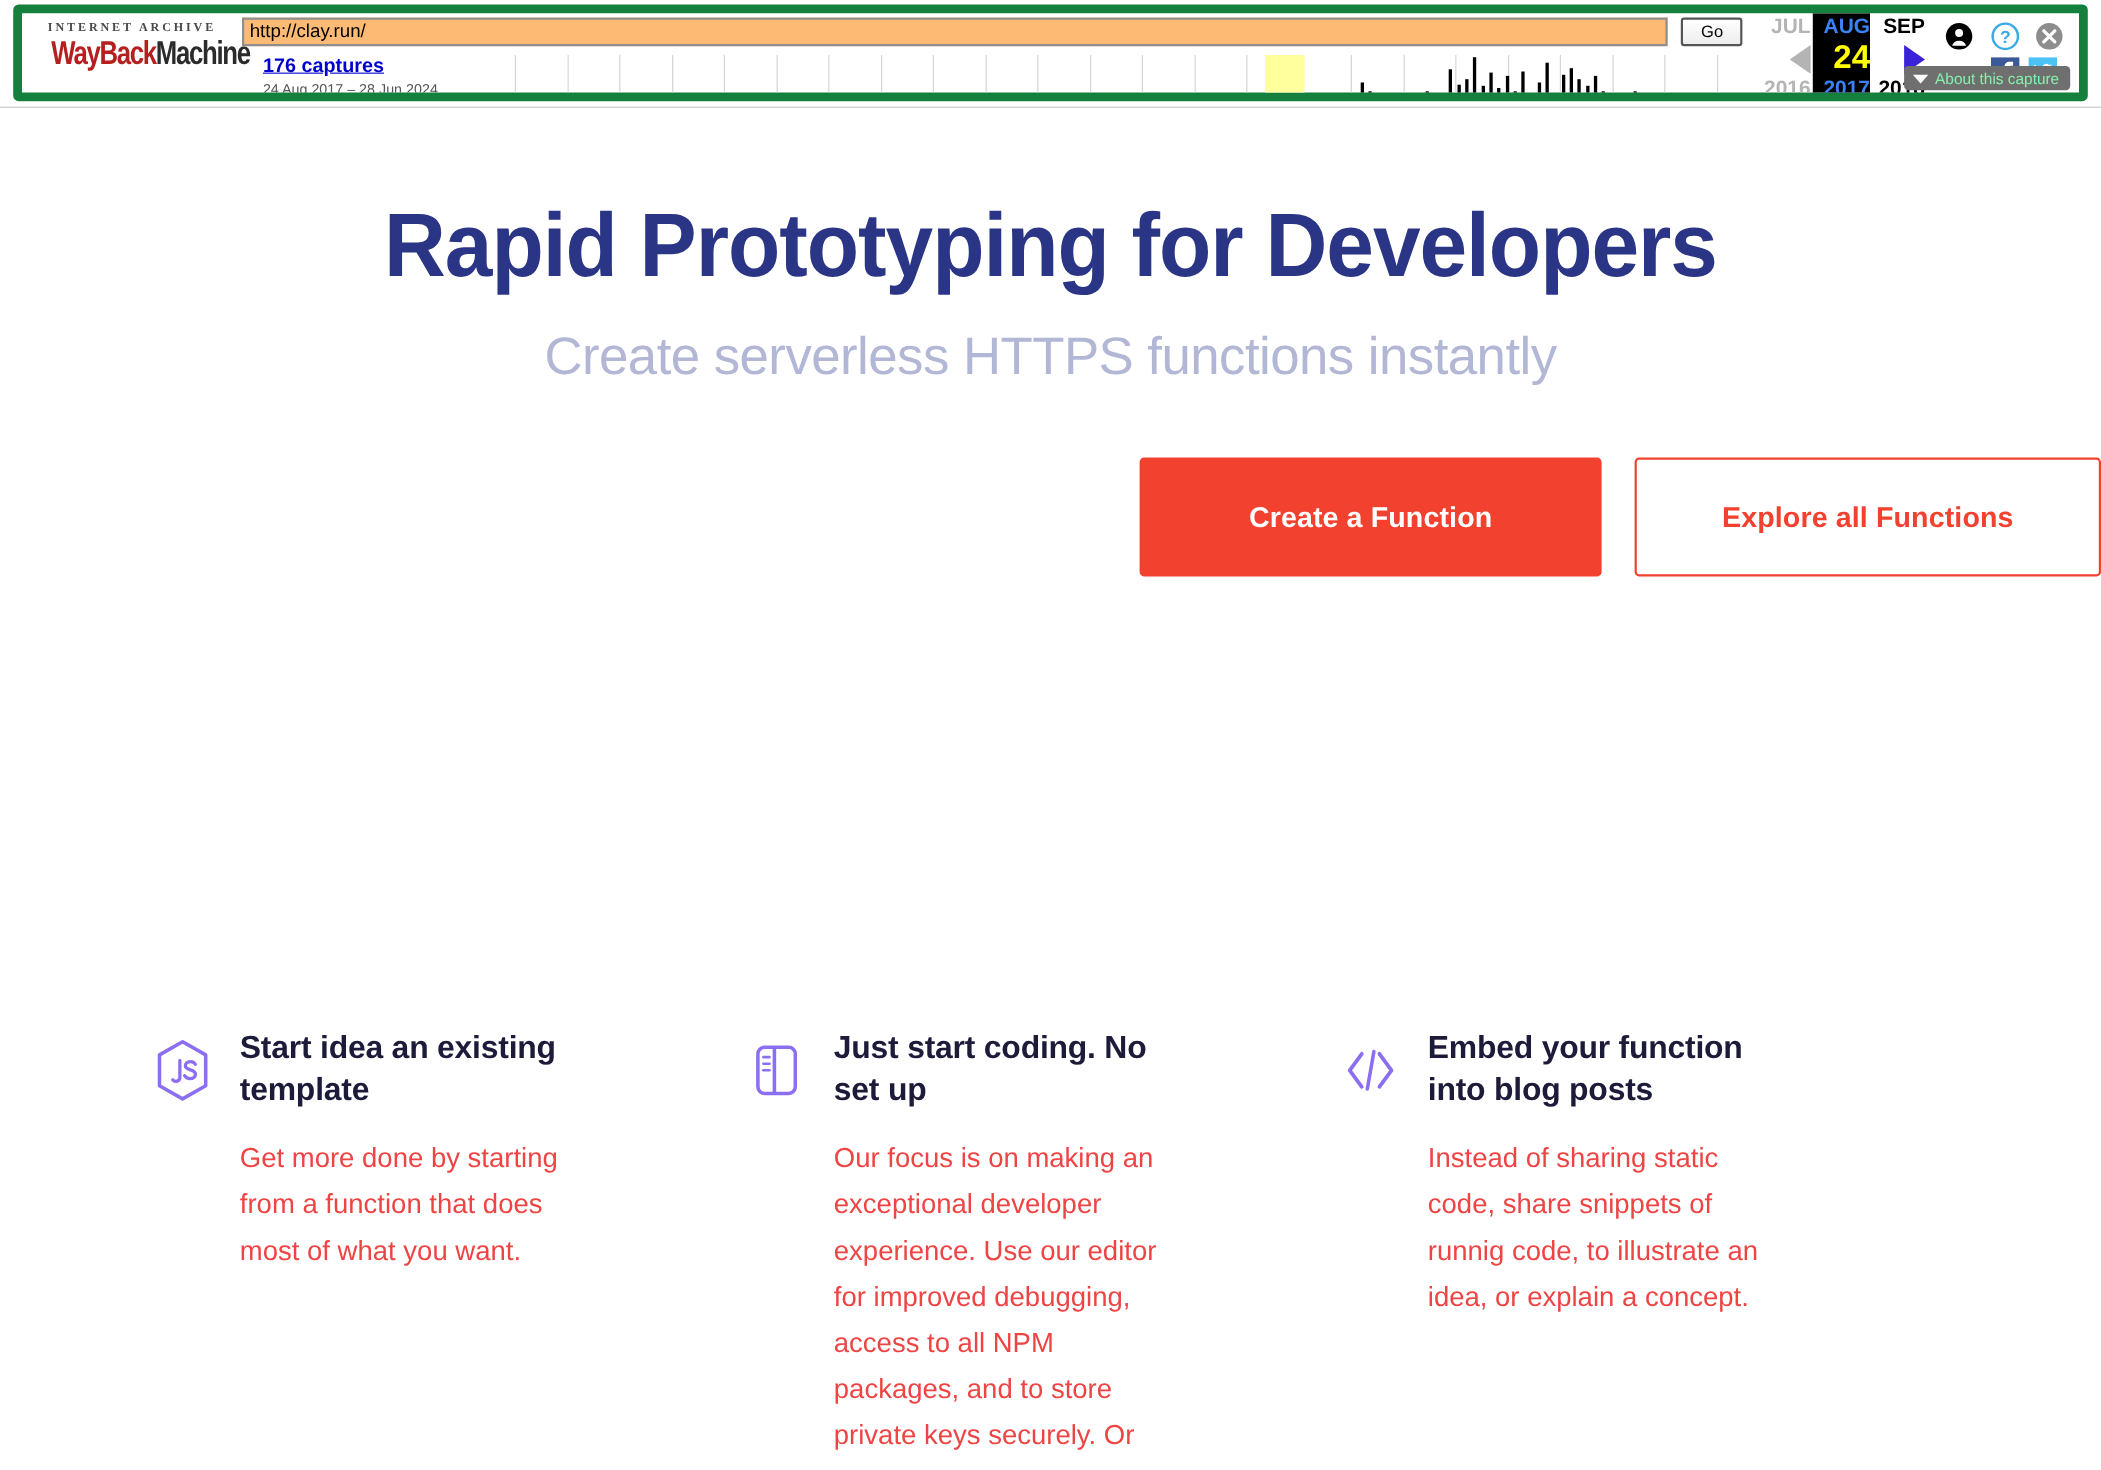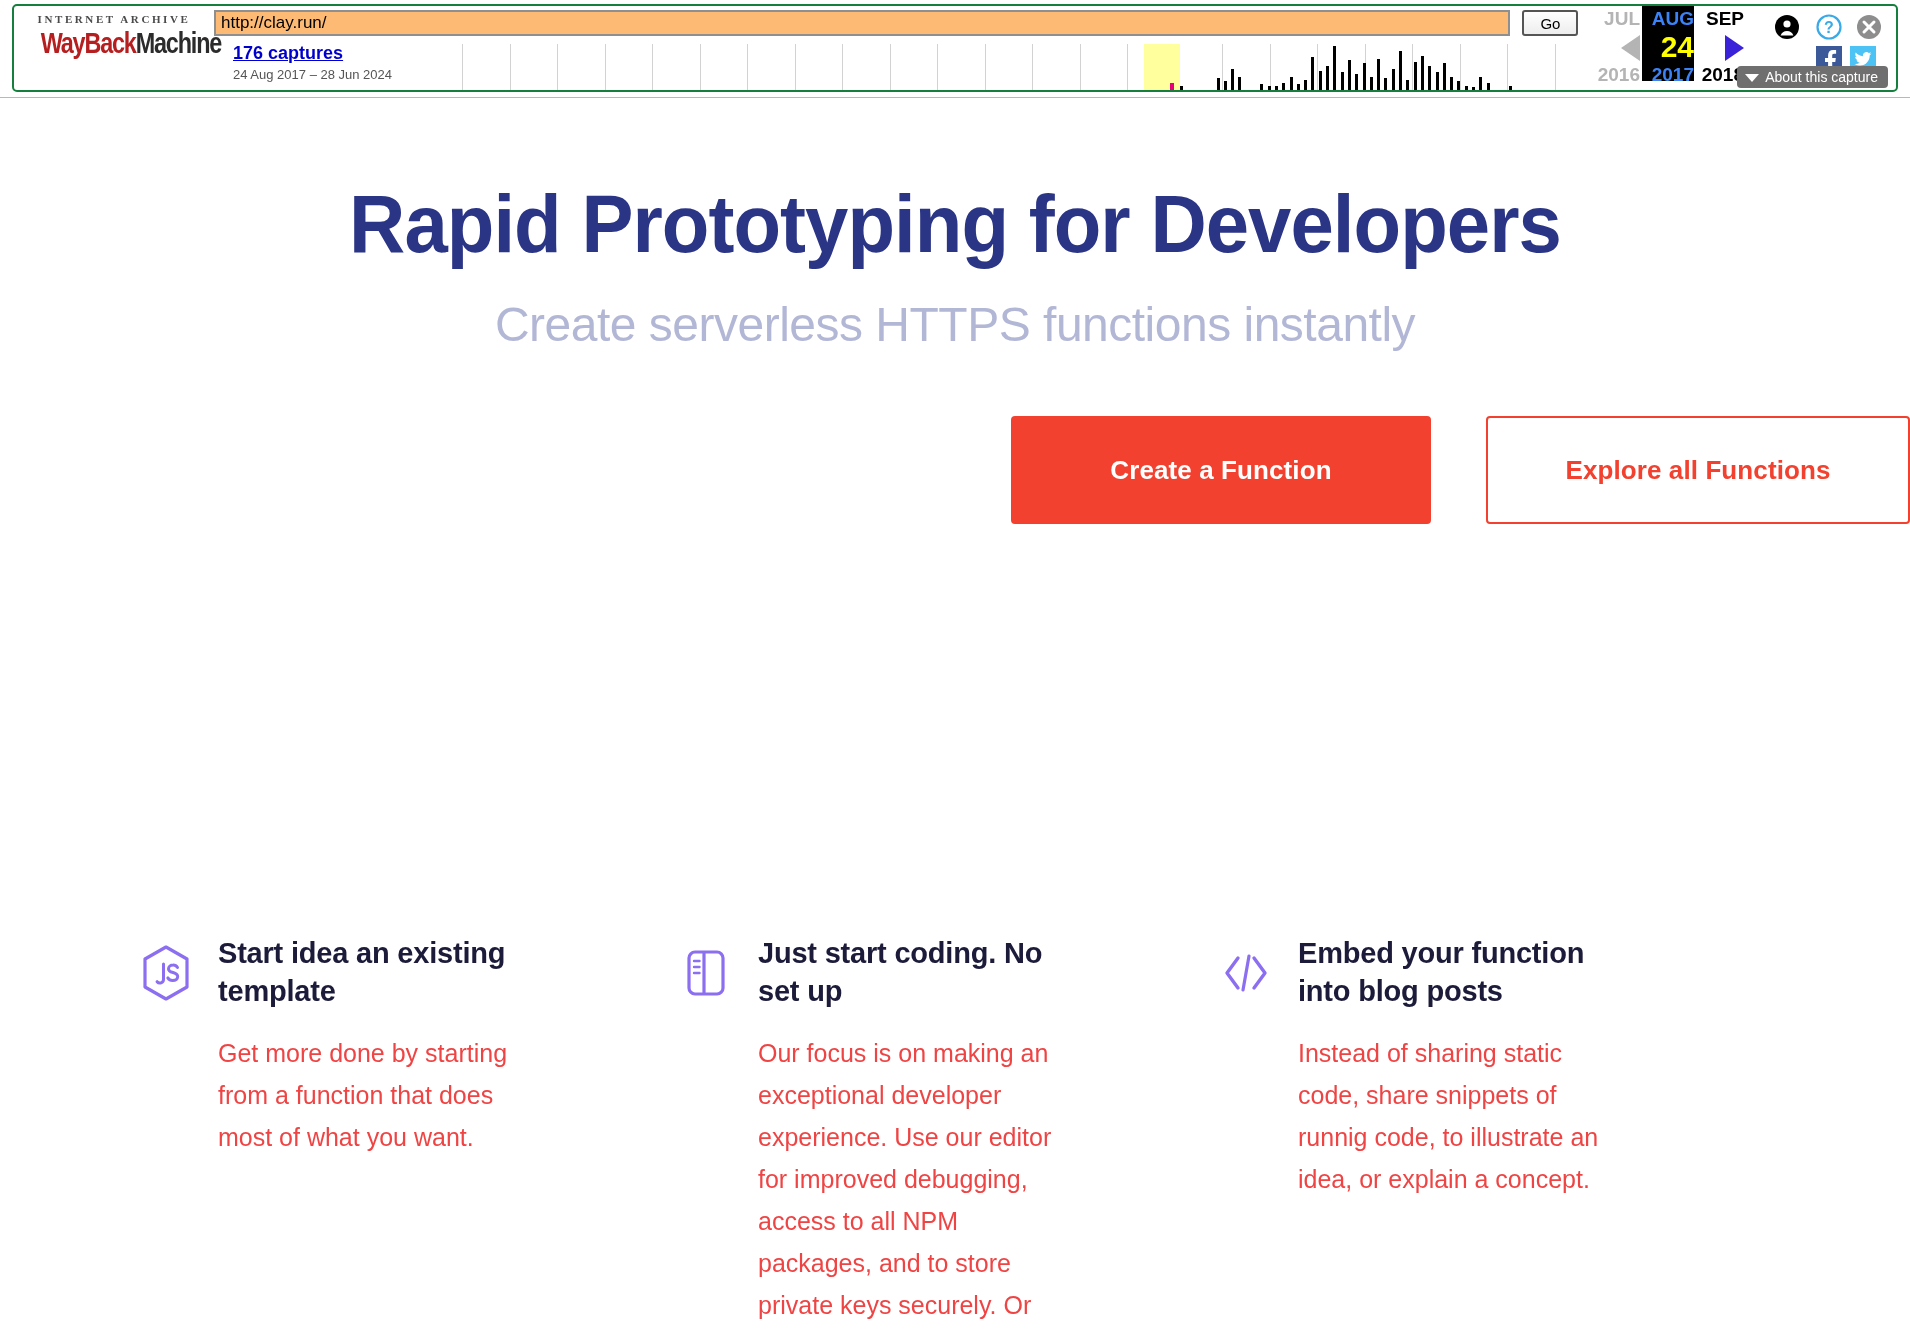--- a/index.html
+++ b/index.html
@@ -21,21 +21,21 @@
     border-bottom: 1px solid #b8b8b8;
     overflow: hidden;
   }
   #wayback-inner {
     position: absolute;
     left: 12px;
     top: 4px;
     width: 1886px;
     height: 88px;
     background: #ffffff;
-    border: 2px solid #15803d;
+    border: 8px solid #15803d;
     border-radius: 5px;
     overflow: hidden;
   }
 
   
   #wb-logo {
     position: absolute;
     left: 6px;
     top: 2px;
     width: 188px;
@@ -240,21 +240,21 @@
   #ic-fb    { left: 70px;  top: 36px; }
   #ic-tw    { left: 104px; top: 36px; }
 
   #about-capture {
     position: absolute;
     right: 8px;
     bottom: 2px;
     height: 22px;
     background: #6f6f6f;
     border-radius: 4px;
-    color: #ffffff;
+    color: #86efac;
     font-size: 14px;
     line-height: 22px;
     padding: 0 10px 0 8px;
     white-space: nowrap;
     cursor: pointer;
   }
   #about-capture .caret {
     display: inline-block;
     width: 0; height: 0;
     border-left: 7px solid transparent;
@@ -318,21 +318,20 @@
     background: #f2412e;
     color: #ffffff;
     border: none;
   }
   #btn-explore {
     width: 424px;
     height: 108px;
     background: #ffffff;
     color: #f2412e;
     border: 2px solid #f2412e;
-    margin-left: 25px;
   }
 
   
   #features {
     position: absolute;
     left: 0;
     top: 836px;
     width: 1910px;
     display: flex;
     padding-left: 140px;

